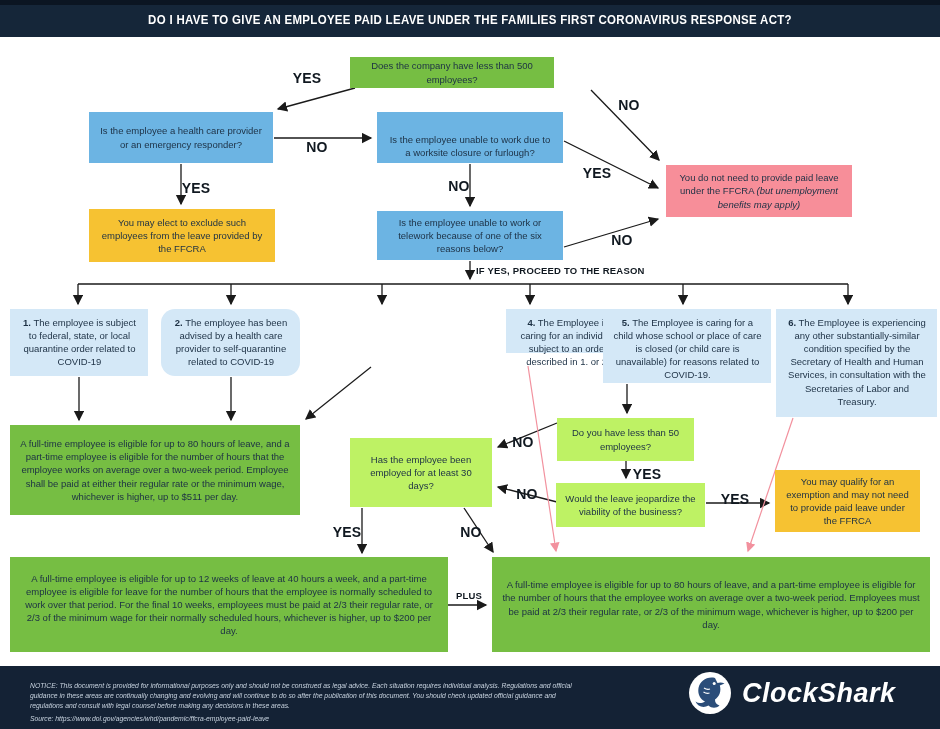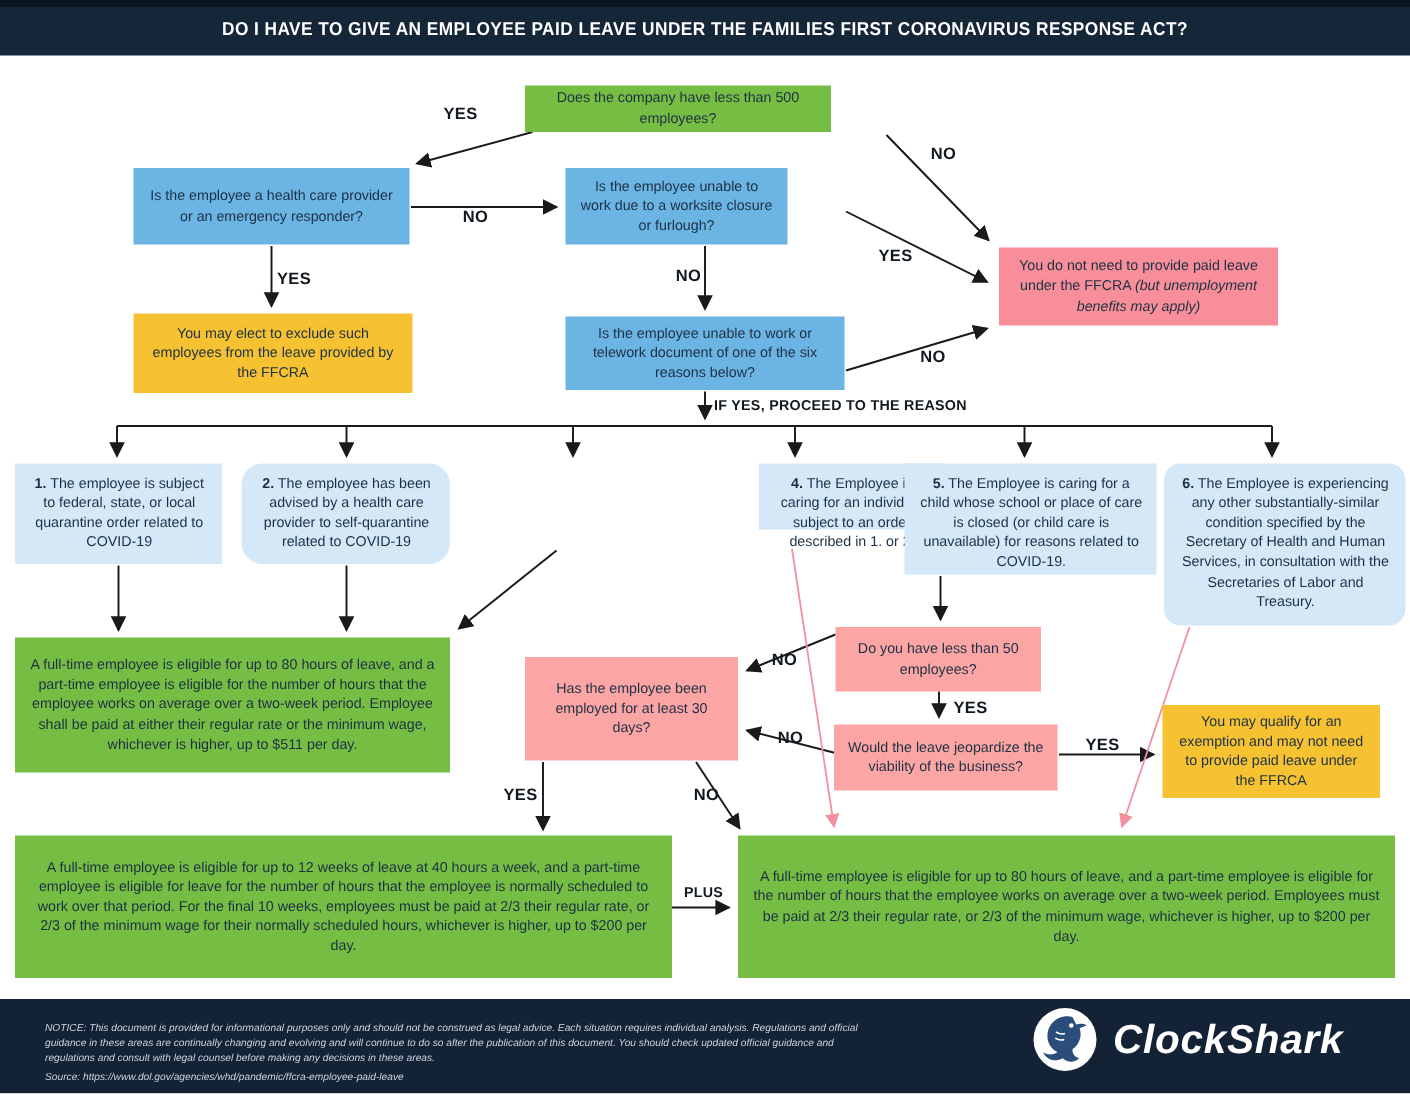--- a/index.html
+++ b/index.html
@@ -40,25 +40,25 @@
     position:absolute; box-sizing:border-box; display:flex; align-items:center;
     justify-content:center; text-align:center; padding:4px 9px;
     font-size:9.5px; line-height:1.38; color:#1c3044;
   }
   .box.la{ text-align:center; justify-content:flex-start; align-items:flex-start; padding:7px 8px 6px 9px; }
   .green{ background:#76be43; }
   .blue{ background:#6cb4e3; }
   .lblue{ background:#d4e8f7; }
   .yellow{ background:#f6c232; }
   .pink{ background:#f78e99; }
-  .gray{ background:#fca5a5; }
+  .gray{ background:#bef264; }
   .rnum{ font-weight:bold; }
   
   .lbl{
-    position:absolute; transform:translateX(-50%); font-weight:bold; font-size:11px;
+    position:absolute; transform:translateX(-50%); font-weight:bold; font-size:14px;
     color:#101820; letter-spacing:.2px; white-space:nowrap;
   }
   .lbl.anchor-left{ transform:none; }
   .arrows{ position:absolute; left:0; top:0; z-index:0; }
   .box,.lbl{ z-index:1; }
 </style>
 </head>
 <body>
 
 <div id="canvas">
@@ -111,30 +111,30 @@
   </header>
 
   <div class="box green" style="left:350px;top:57px;width:204px;height:31px;">
     <span>Does the company have less than 500 employees?</span>
   </div>
 
   <div class="box blue" style="left:89px;top:112px;width:184px;height:51px;">
     <span>Is the employee a health care provider or an emergency responder?</span>
   </div>
 
-  <div class="box blue" style="left:377px;top:112px;width:148px;height:51px;">
+  <div class="box blue" style="left:377px;top:112px;width:186px;height:51px;align-items:flex-end;">
     <span>Is the employee unable to work due to a worksite closure or furlough?</span>
   </div>
 
   <div class="box yellow" style="left:89px;top:209px;width:186px;height:53px;">
     <span>You may elect to exclude such employees from the leave provided by the FFCRA</span>
   </div>
 
   <div class="box blue" style="left:377px;top:211px;width:186px;height:49px;">
-    <span>Is the employee unable to work or telework document of one of the six reasons below?</span>
+    <span>Is the employee unable to work or telework because of one of the six reasons below?</span>
   </div>
 
   <div class="box pink" style="left:666px;top:165px;width:186px;height:52px;">
     <span><span>You do not need to provide paid leave under the FFCRA</span>
       <em>(but unemployment benefits may apply)</em></span>
   </div>
 
   <div class="box lblue la" style="left:10px;top:309px;width:138px;height:67px;">
     <span><b class="rnum">1.</b>
       <span>The employee is subject to federal, state, or local quarantine order related to COVID-19</span></span>
@@ -144,21 +144,21 @@
       <span>The employee has been advised by a health care provider to self-quarantine related to COVID-19</span></span>
   </div>
   <div class="box lblue la" style="left:462px;top:309px;width:123px;height:44px;margin-left:44px;">
     <span><b class="rnum">4.</b>
       <span>The Employee is caring for an individual subject to an order described in 1. or 2.</span></span>
   </div>
   <div class="box lblue la" style="left:603px;top:309px;width:168px;height:74px;">
     <span><b class="rnum">5.</b>
       <span>The Employee is caring for a child whose school or place of care is closed (or child care is unavailable) for reasons related to COVID-19.</span></span>
   </div>
-  <div class="box lblue la" style="left:776px;top:309px;width:161px;height:108px;border-radius:11px;">
+  <div class="box lblue la" style="left:776px;top:309px;width:161px;height:108px;">
     <span><b class="rnum">6.</b>
       <span>The Employee is experiencing any other substantially-similar condition specified by the Secretary of Health and Human Services, in consultation with the Secretaries of Labor and Treasury.</span></span>
   </div>
 
   <div class="box green" style="left:10px;top:425px;width:290px;height:90px;">
     <span>A full-time employee is eligible for up to 80 hours of leave, and a part-time employee is eligible for the number of hours that the employee works on average over a two-week period. Employee shall be paid at either their regular rate or the minimum wage, whichever is higher, up to $511 per day.</span>
   </div>
 
   <div class="box gray" style="left:350px;top:438px;width:142px;height:69px;">
     <span>Has the employee been employed for at least 30 days?</span>

